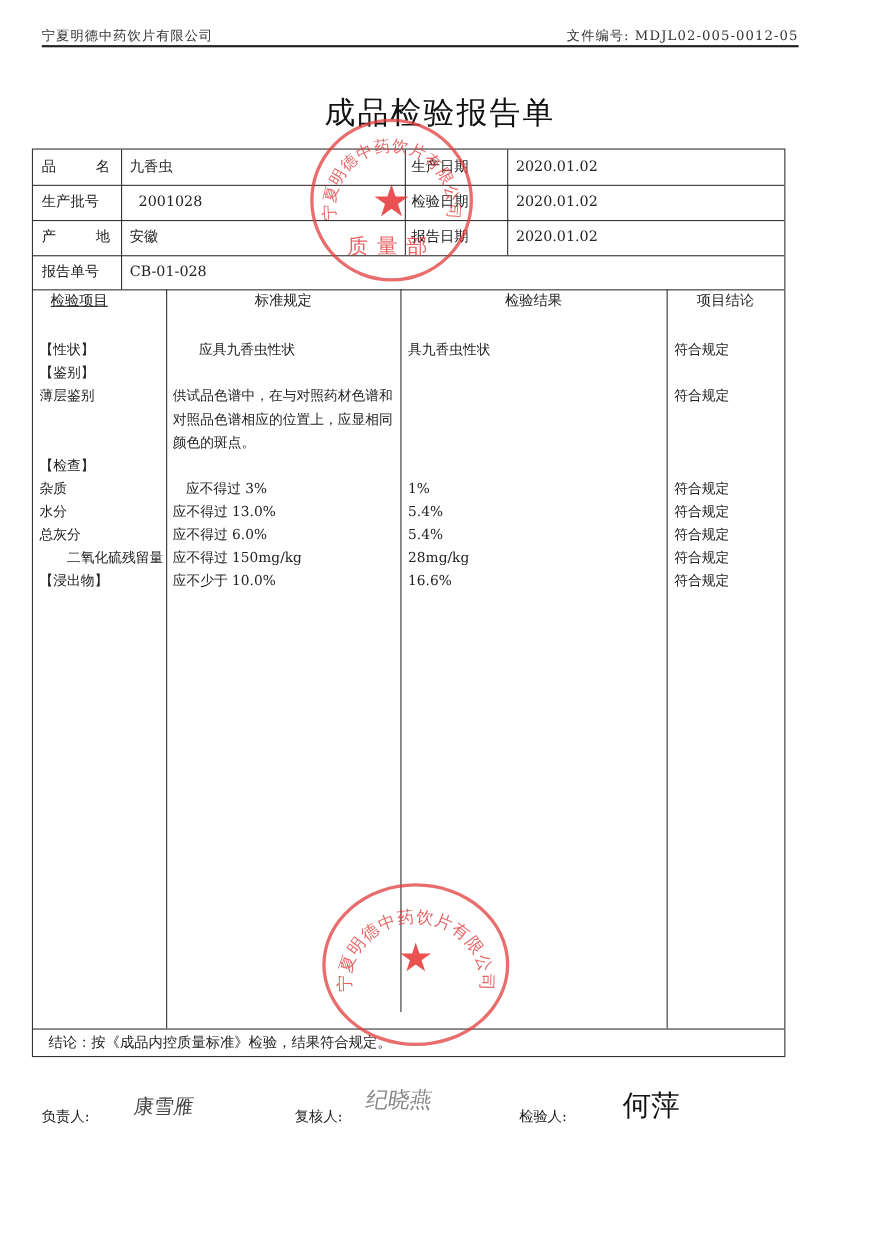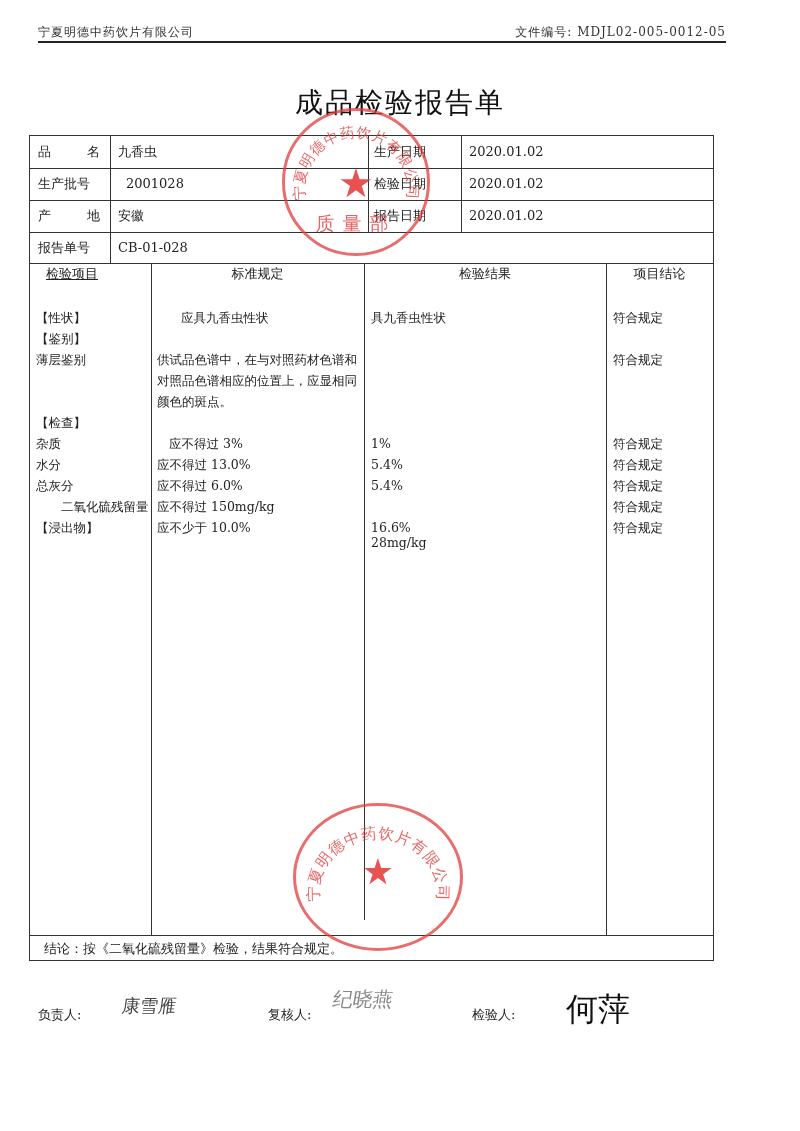--- a/index.html
+++ b/index.html
@@ -111,29 +111,29 @@
   <div class="row-t" style="left:341px;top:318px;">5.4%</div>
   <div class="row-t" style="left:583px;top:318px;">符合规定</div>
 
   <div class="row-t" style="left:6px;top:339px;">总灰分</div>
   <div class="row-t" style="left:127px;top:339px;">应不得过 6.0%</div>
   <div class="row-t" style="left:341px;top:339px;">5.4%</div>
   <div class="row-t" style="left:583px;top:339px;">符合规定</div>
 
   <div class="row-t" style="left:6px;top:360px;margin-left:25px;">二氧化硫残留量</div>
   <div class="row-t" style="left:127px;top:360px;">应不得过 150mg/kg</div>
-  <div class="row-t" style="left:341px;top:360px;margin-top:36px;">28mg/kg</div>
+  <div class="row-t" style="left:341px;top:360px;">28mg/kg</div>
   <div class="row-t" style="left:583px;top:360px;">符合规定</div>
 
   <div class="row-t" style="left:6px;top:381px;">【浸出物】</div>
   <div class="row-t" style="left:127px;top:381px;">应不少于 10.0%</div>
   <div class="row-t" style="left:341px;top:381px;">16.6%</div>
   <div class="row-t" style="left:583px;top:381px;">符合规定</div>
 
-  <div class="conclusion">结论：按《二氧化硫残留量》检验，结果符合规定。</div>
+  <div class="conclusion">结论：按《成品内控质量标准》检验，结果符合规定。</div>
 </div>
 
 <div class="stamp" style="left:282px;top:108px;width:148px;height:148px;">
   <svg class="stamp-arc" viewBox="0 0 148 148">
     <defs>
         <path id="arcTop" d="M 22 96 A 54 54 0 1 1 126 96"></path>
       </defs>
     <text font-size="15" fill="rgba(225,60,60,0.8)" font-family="DejaVu Sans, sans-serif" letter-spacing="1">
       <textPath href="#arcTop" startOffset="50%" text-anchor="middle">宁夏明德中药饮片有限公司</textPath>
     </text>
@@ -154,13 +154,13 @@
   <div class="stamp-star" style="left:0;top:48px;width:100%;font-size:36px;">★</div>
 </div>
 
 <div class="sig-row" style="left:38px;">负责人:</div>
 <div class="sig" style="left:122px;top:994px;font-size:18px;color:#444;transform:skewX(-8deg);">康雪雁</div>
 
 <div class="sig-row" style="left:268px;">复核人:</div>
 <div class="sig" style="left:333px;top:986px;font-size:20px;color:#888;transform:skewX(-10deg);">纪晓燕</div>
 
 <div class="sig-row" style="left:472px;">检验人:</div>
-<div class="sig" style="left:566px;top:988px;font-size:32px;color:#111;">何萍</div>
+<div class="sig" style="left:566px;top:988px;font-size:26px;color:#111;">何萍</div>
 
 </body></html>

